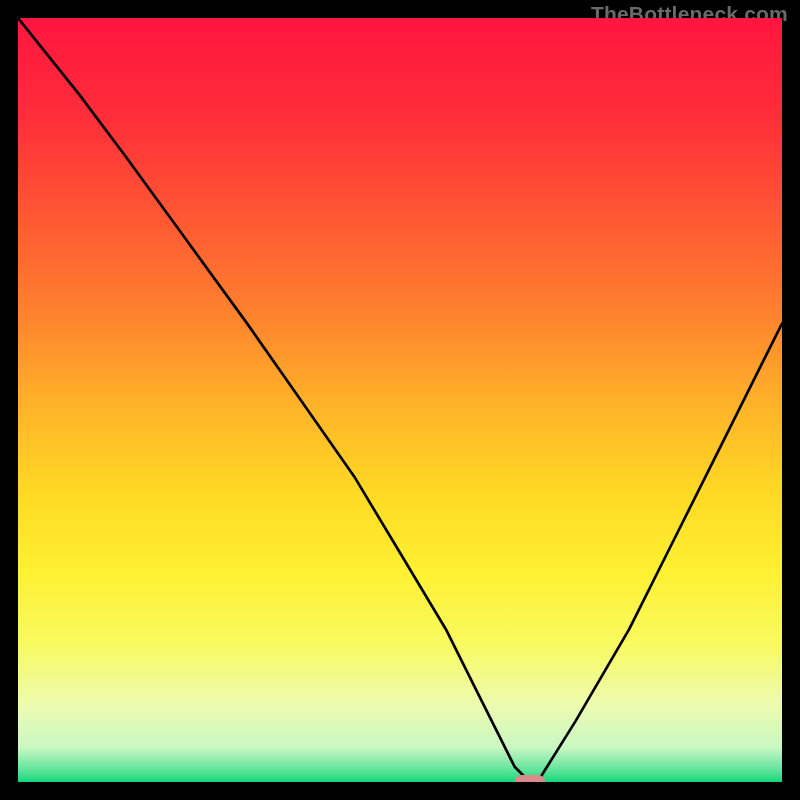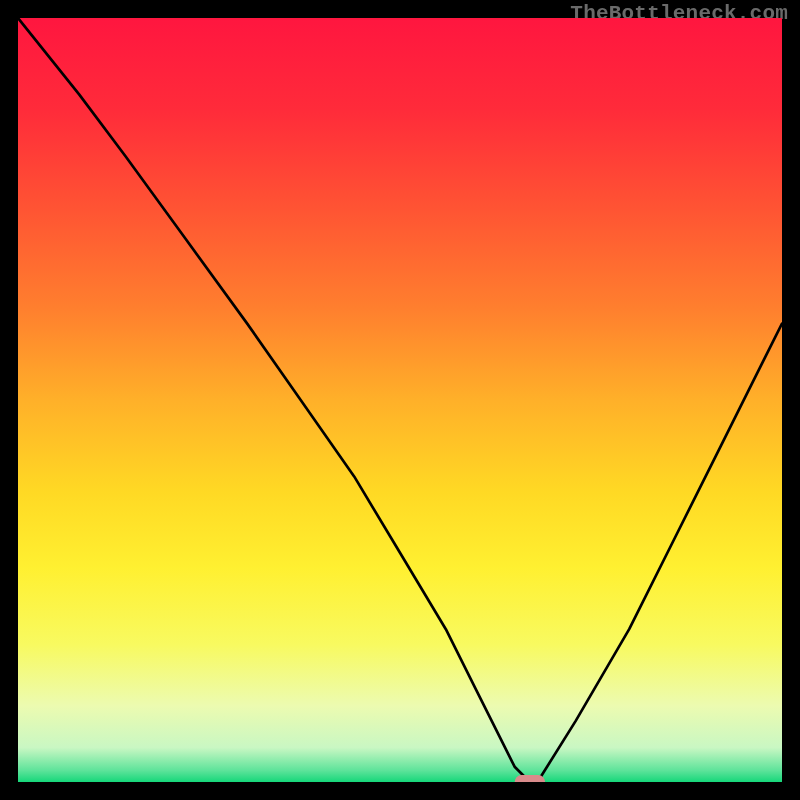--- a/index.html
+++ b/index.html
@@ -20,21 +20,21 @@
     position: absolute;
     left: 18px;
     top: 18px;
     width: 764px;
     height: 764px;
   }
   .watermark {
     position: absolute;
     top: 2px;
     right: 12px;
-    font-family: Liberation Mono, monospace;
+    font-family: Liberation Sans, sans-serif;
     font-size: 21px;
     font-weight: bold;
     color: #6a6a6a;
     letter-spacing: 0.2px;
   }
   .gradient-bg {
     width: 100%;
     height: 100%;
   }
 </style>

